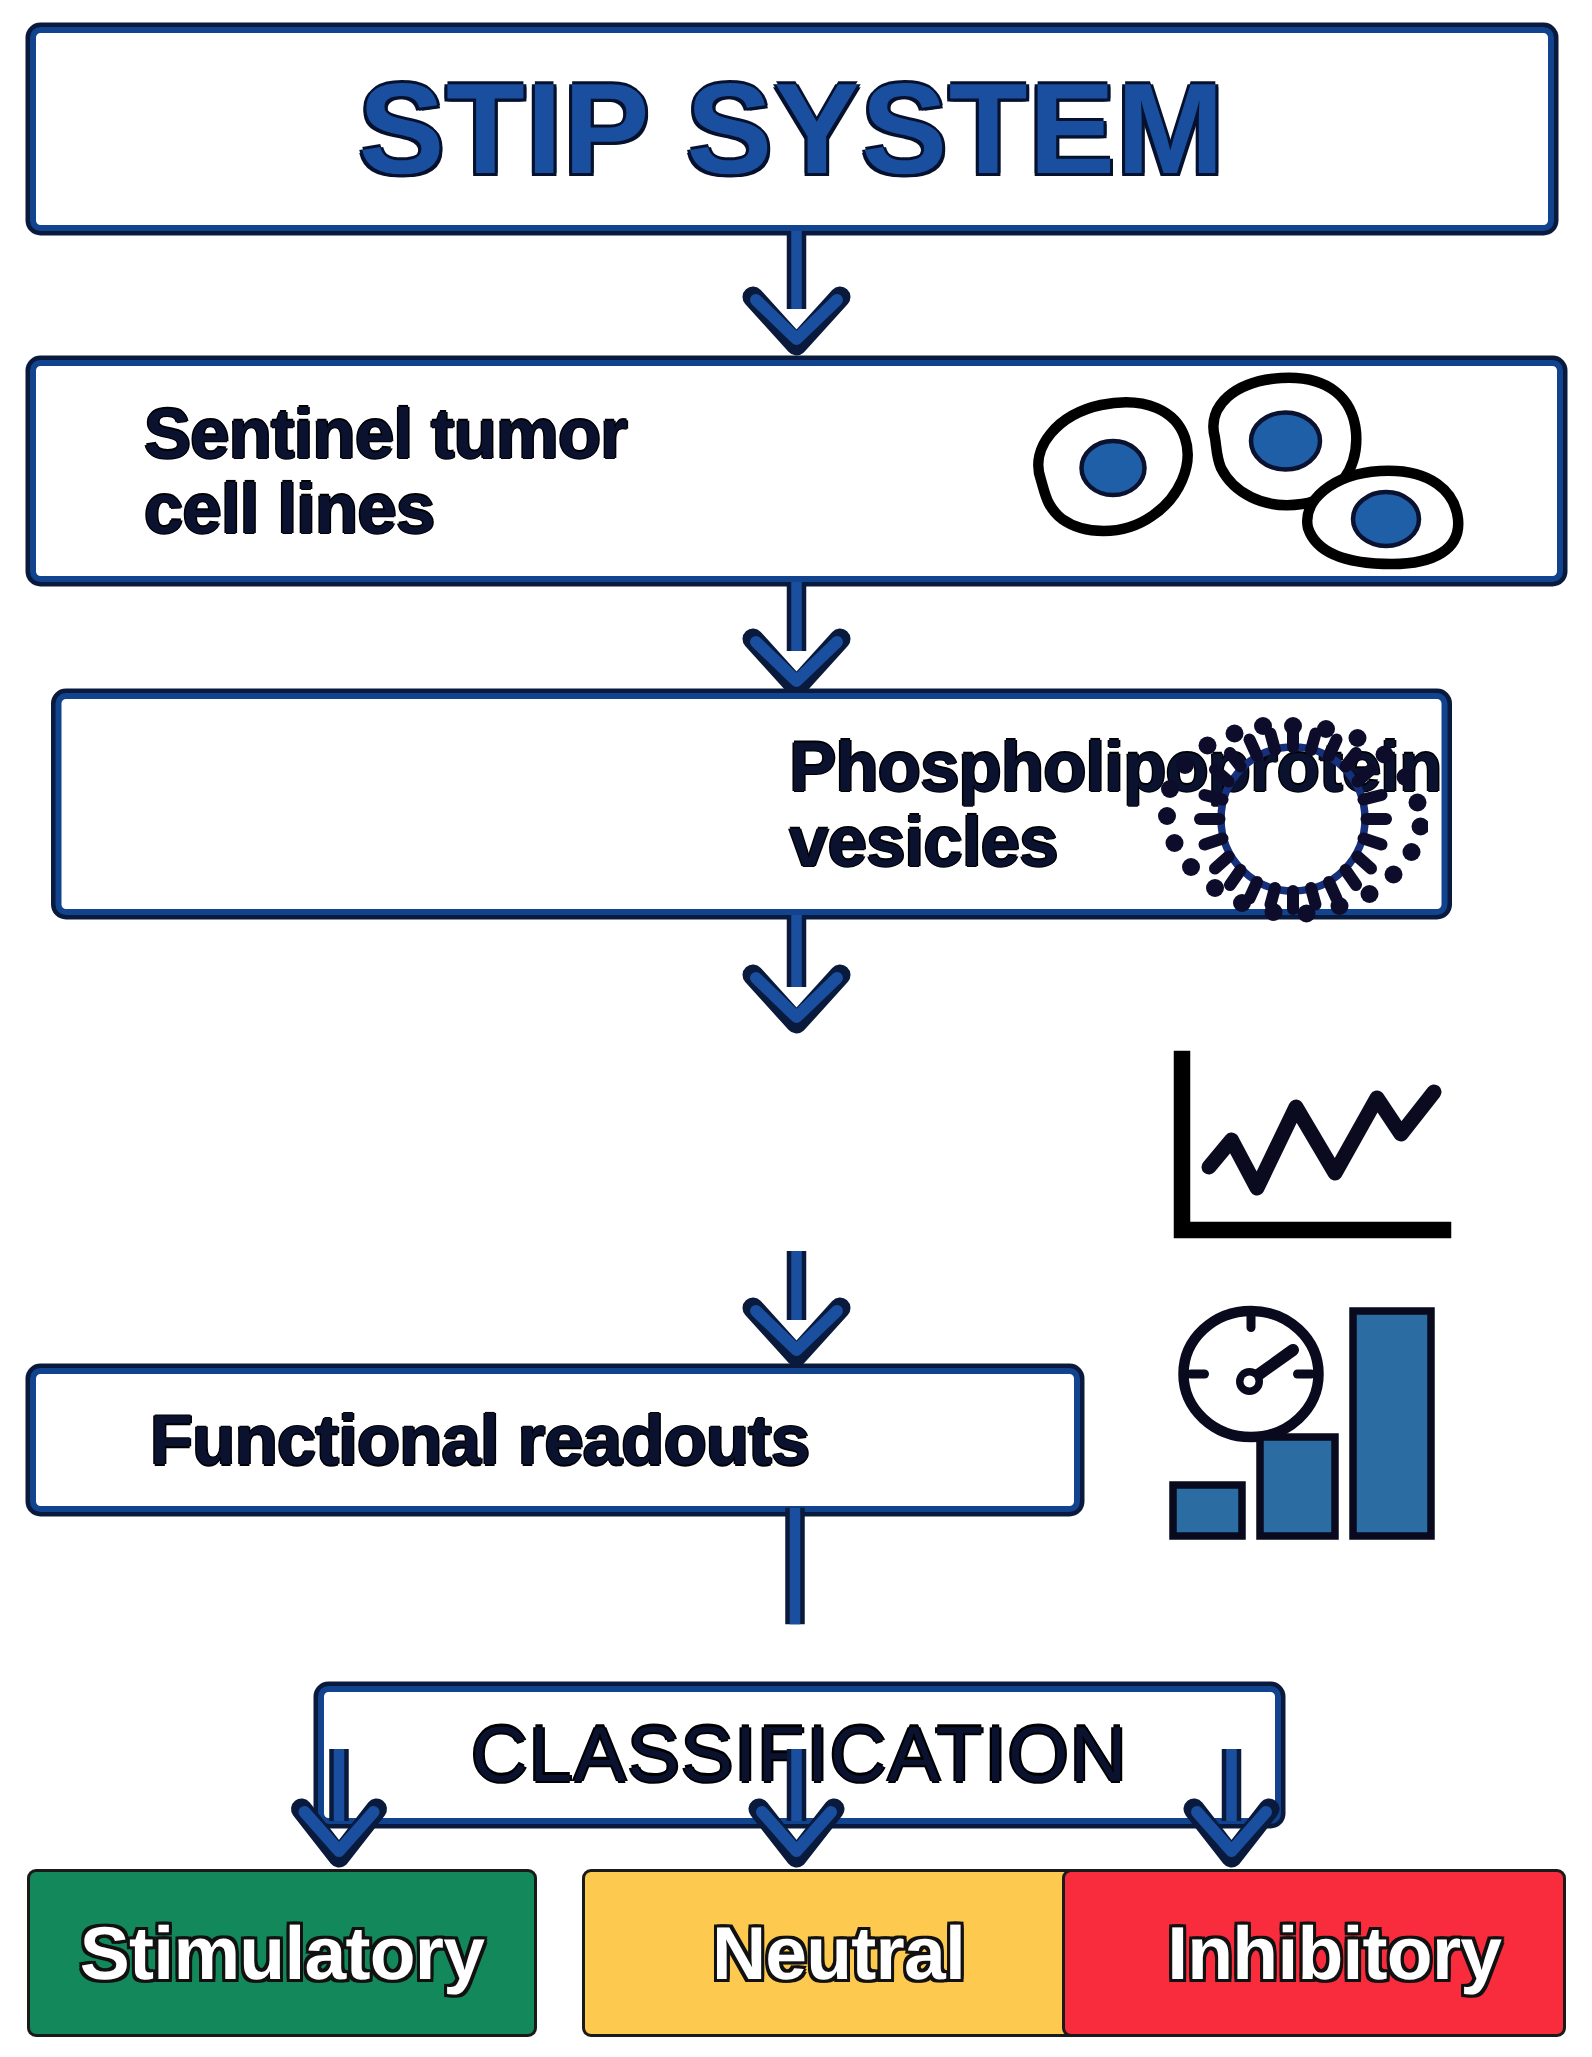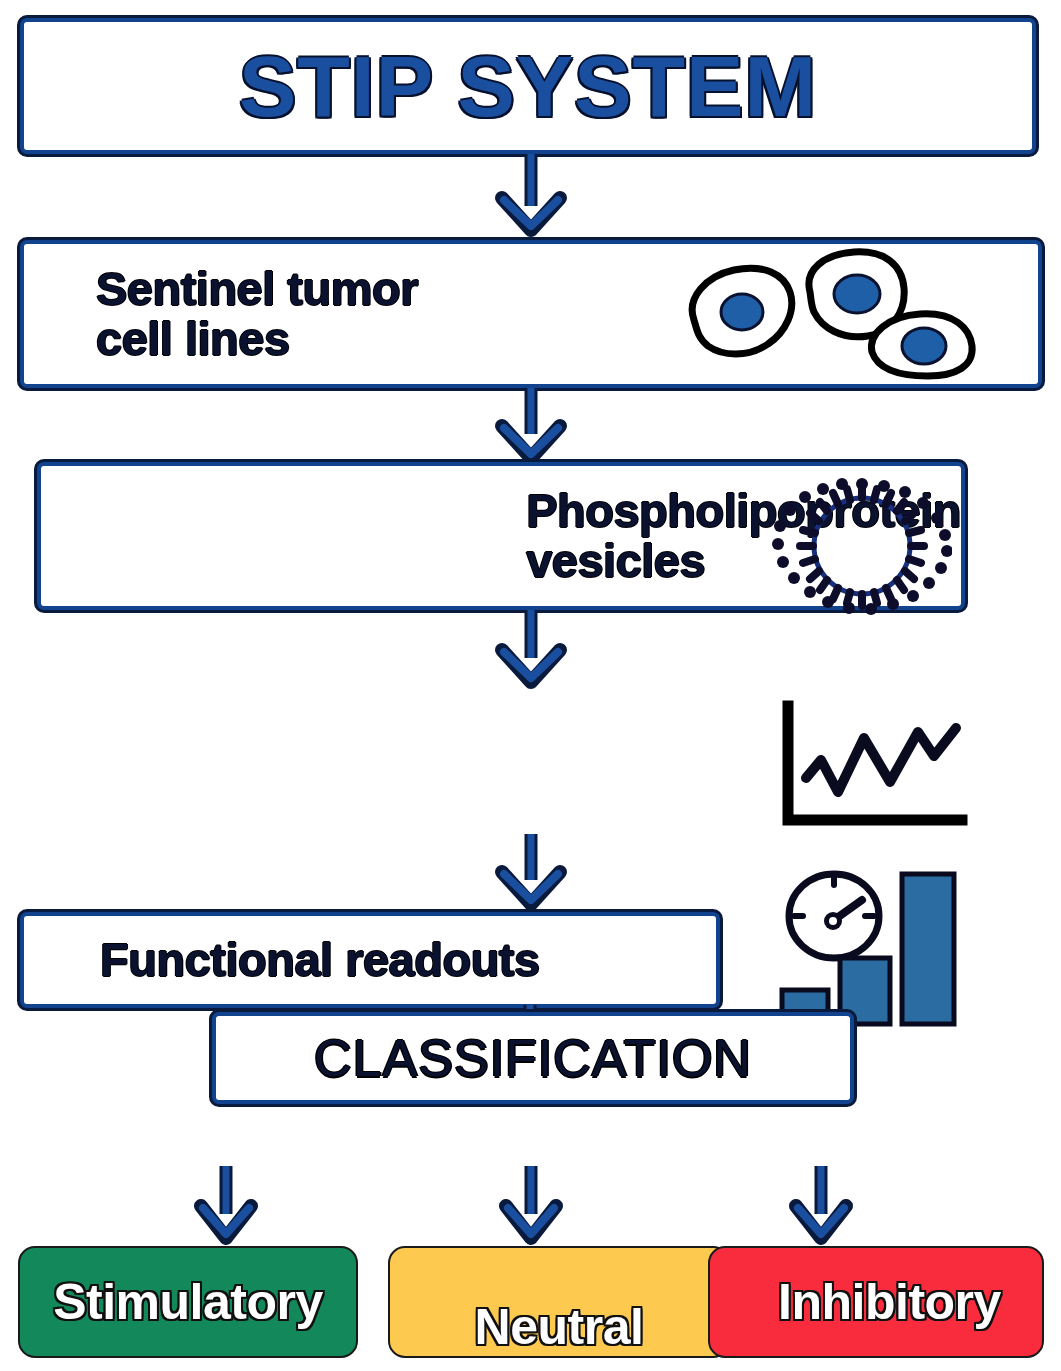--- a/index.html
+++ b/index.html
@@ -62,21 +62,21 @@
        0 -2px 0 #06112e,
        2px 2px 0 #06112e,
       -2px 2px 0 #06112e;
   }
 
   
   #box-cells      { left: 20px;  top: 240px; width: 1022px; height: 148px; }
   #box-vesicles   { left: 37px;  top: 462px; width: 928px; height: 148px; justify-content: flex-end; }
   #box-monitoring { left: 20px;  top: 686px; width: 1022px; height: 148px; }
   #box-readouts   { left: 20px;  top: 912px; width: 700px;  height: 96px; align-items: center;  }
-  #box-classify   { left: 212px; top: 1012px; width: 642px; height: 92px; }
+  #box-classify   { left: 212px; top: 1124px; width: 642px; height: 92px; }
 
   .stage-label {
     padding-left: 72px;
     font-size: 47px;
   }
   #readouts-text {
     padding-left: 76px;
     font-size: 47px;
   }
   #classify-text {
@@ -100,21 +100,21 @@
 
   
   .icon-wrap { position: absolute; }
 
   
   .outcome {
     position: absolute;
     box-sizing: border-box;
     top: 1246px;
     height: 112px;
-    border-radius: 17px;
+    border-radius: 6px;
     border: 2px solid #1a1a1a;
     display: flex;
     align-items: center;
     justify-content: center;
   }
   .outcome-label {
     color: #ffffff;
     font-size: 50px;
     font-weight: bold;
     letter-spacing: -0.5px;
@@ -122,21 +122,21 @@
        2px 0 0 #111,
       -2px 0 0 #111,
        0 2px 0 #111,
        0 -2px 0 #111,
        2px 2px 0 #111,
       -2px -2px 0 #111,
        2px -2px 0 #111,
       -2px 2px 0 #111;
   }
   #outcome-stimulatory { left: 18px;  width: 340px; }
-  #outcome-neutral     { left: 388px; width: 342px; align-items: flex-end; }
+  #outcome-neutral     { left: 388px; width: 342px; }
   #outcome-inhibitory  { left: 708px; width: 336px; }
 </style>
 </head>
 <body>
 
 <div id="canvas">
 
   <div class="flow-box" id="box-title">
     <span id="title-text">STIP SYSTEM</span>
   </div>

